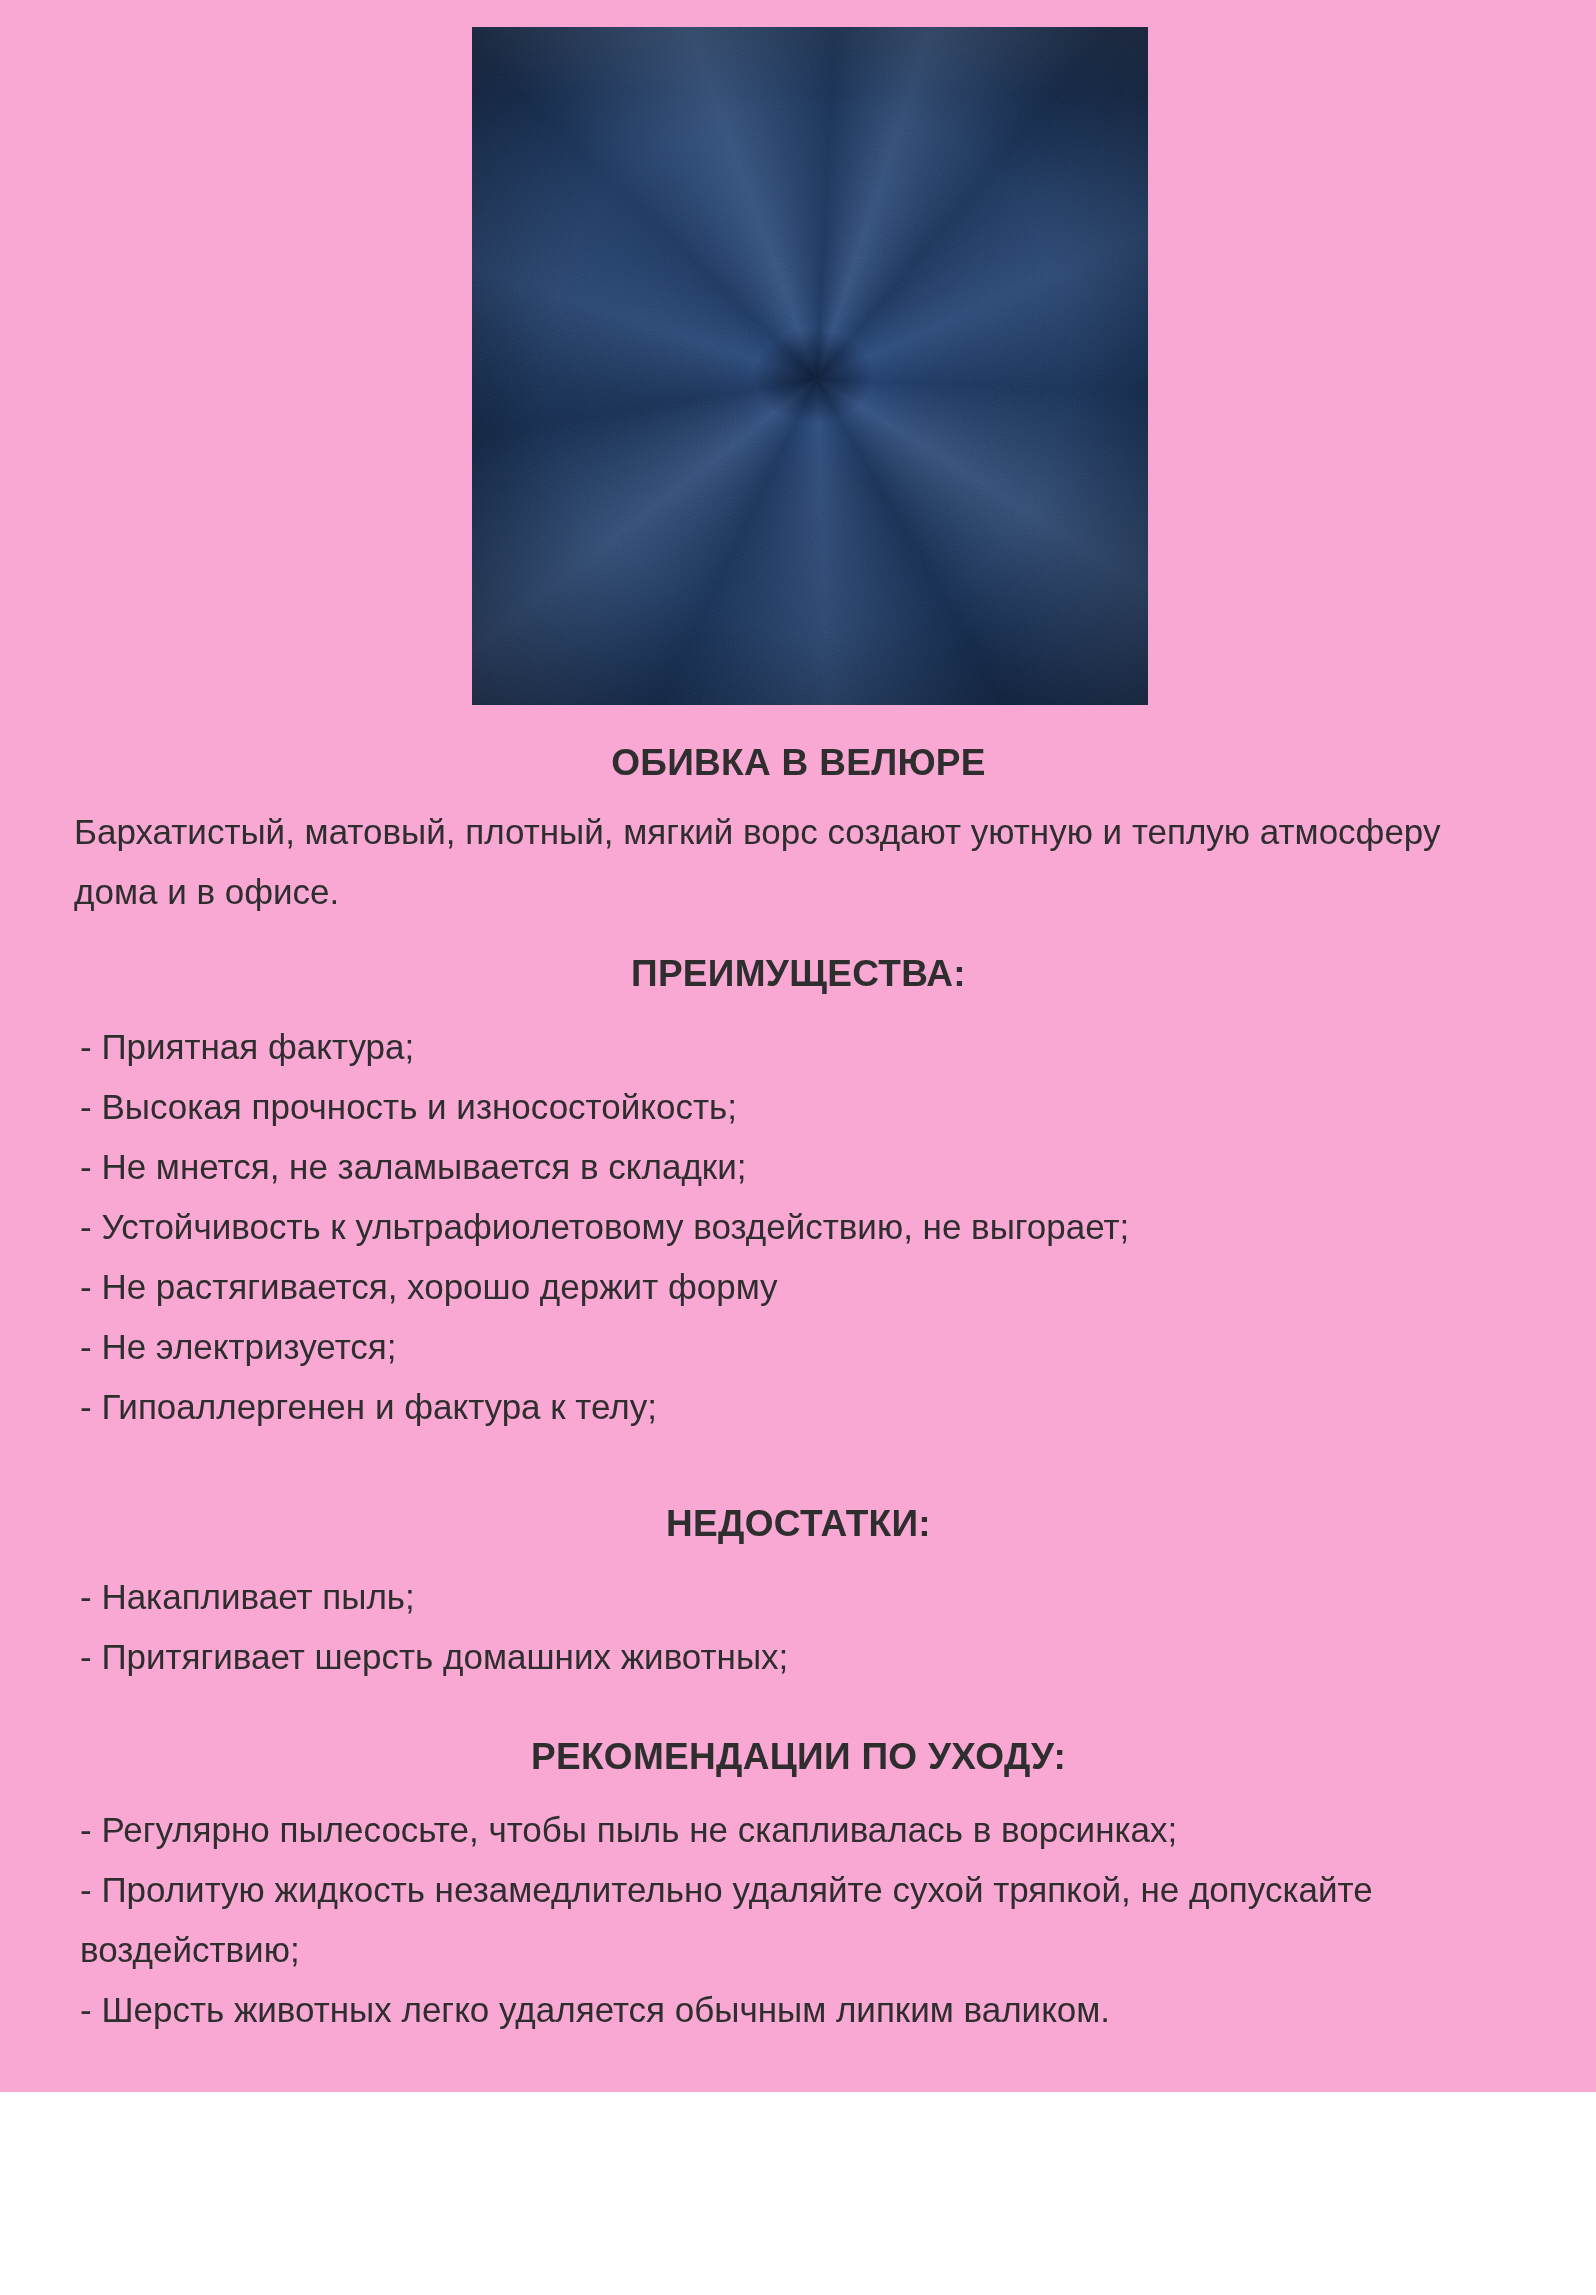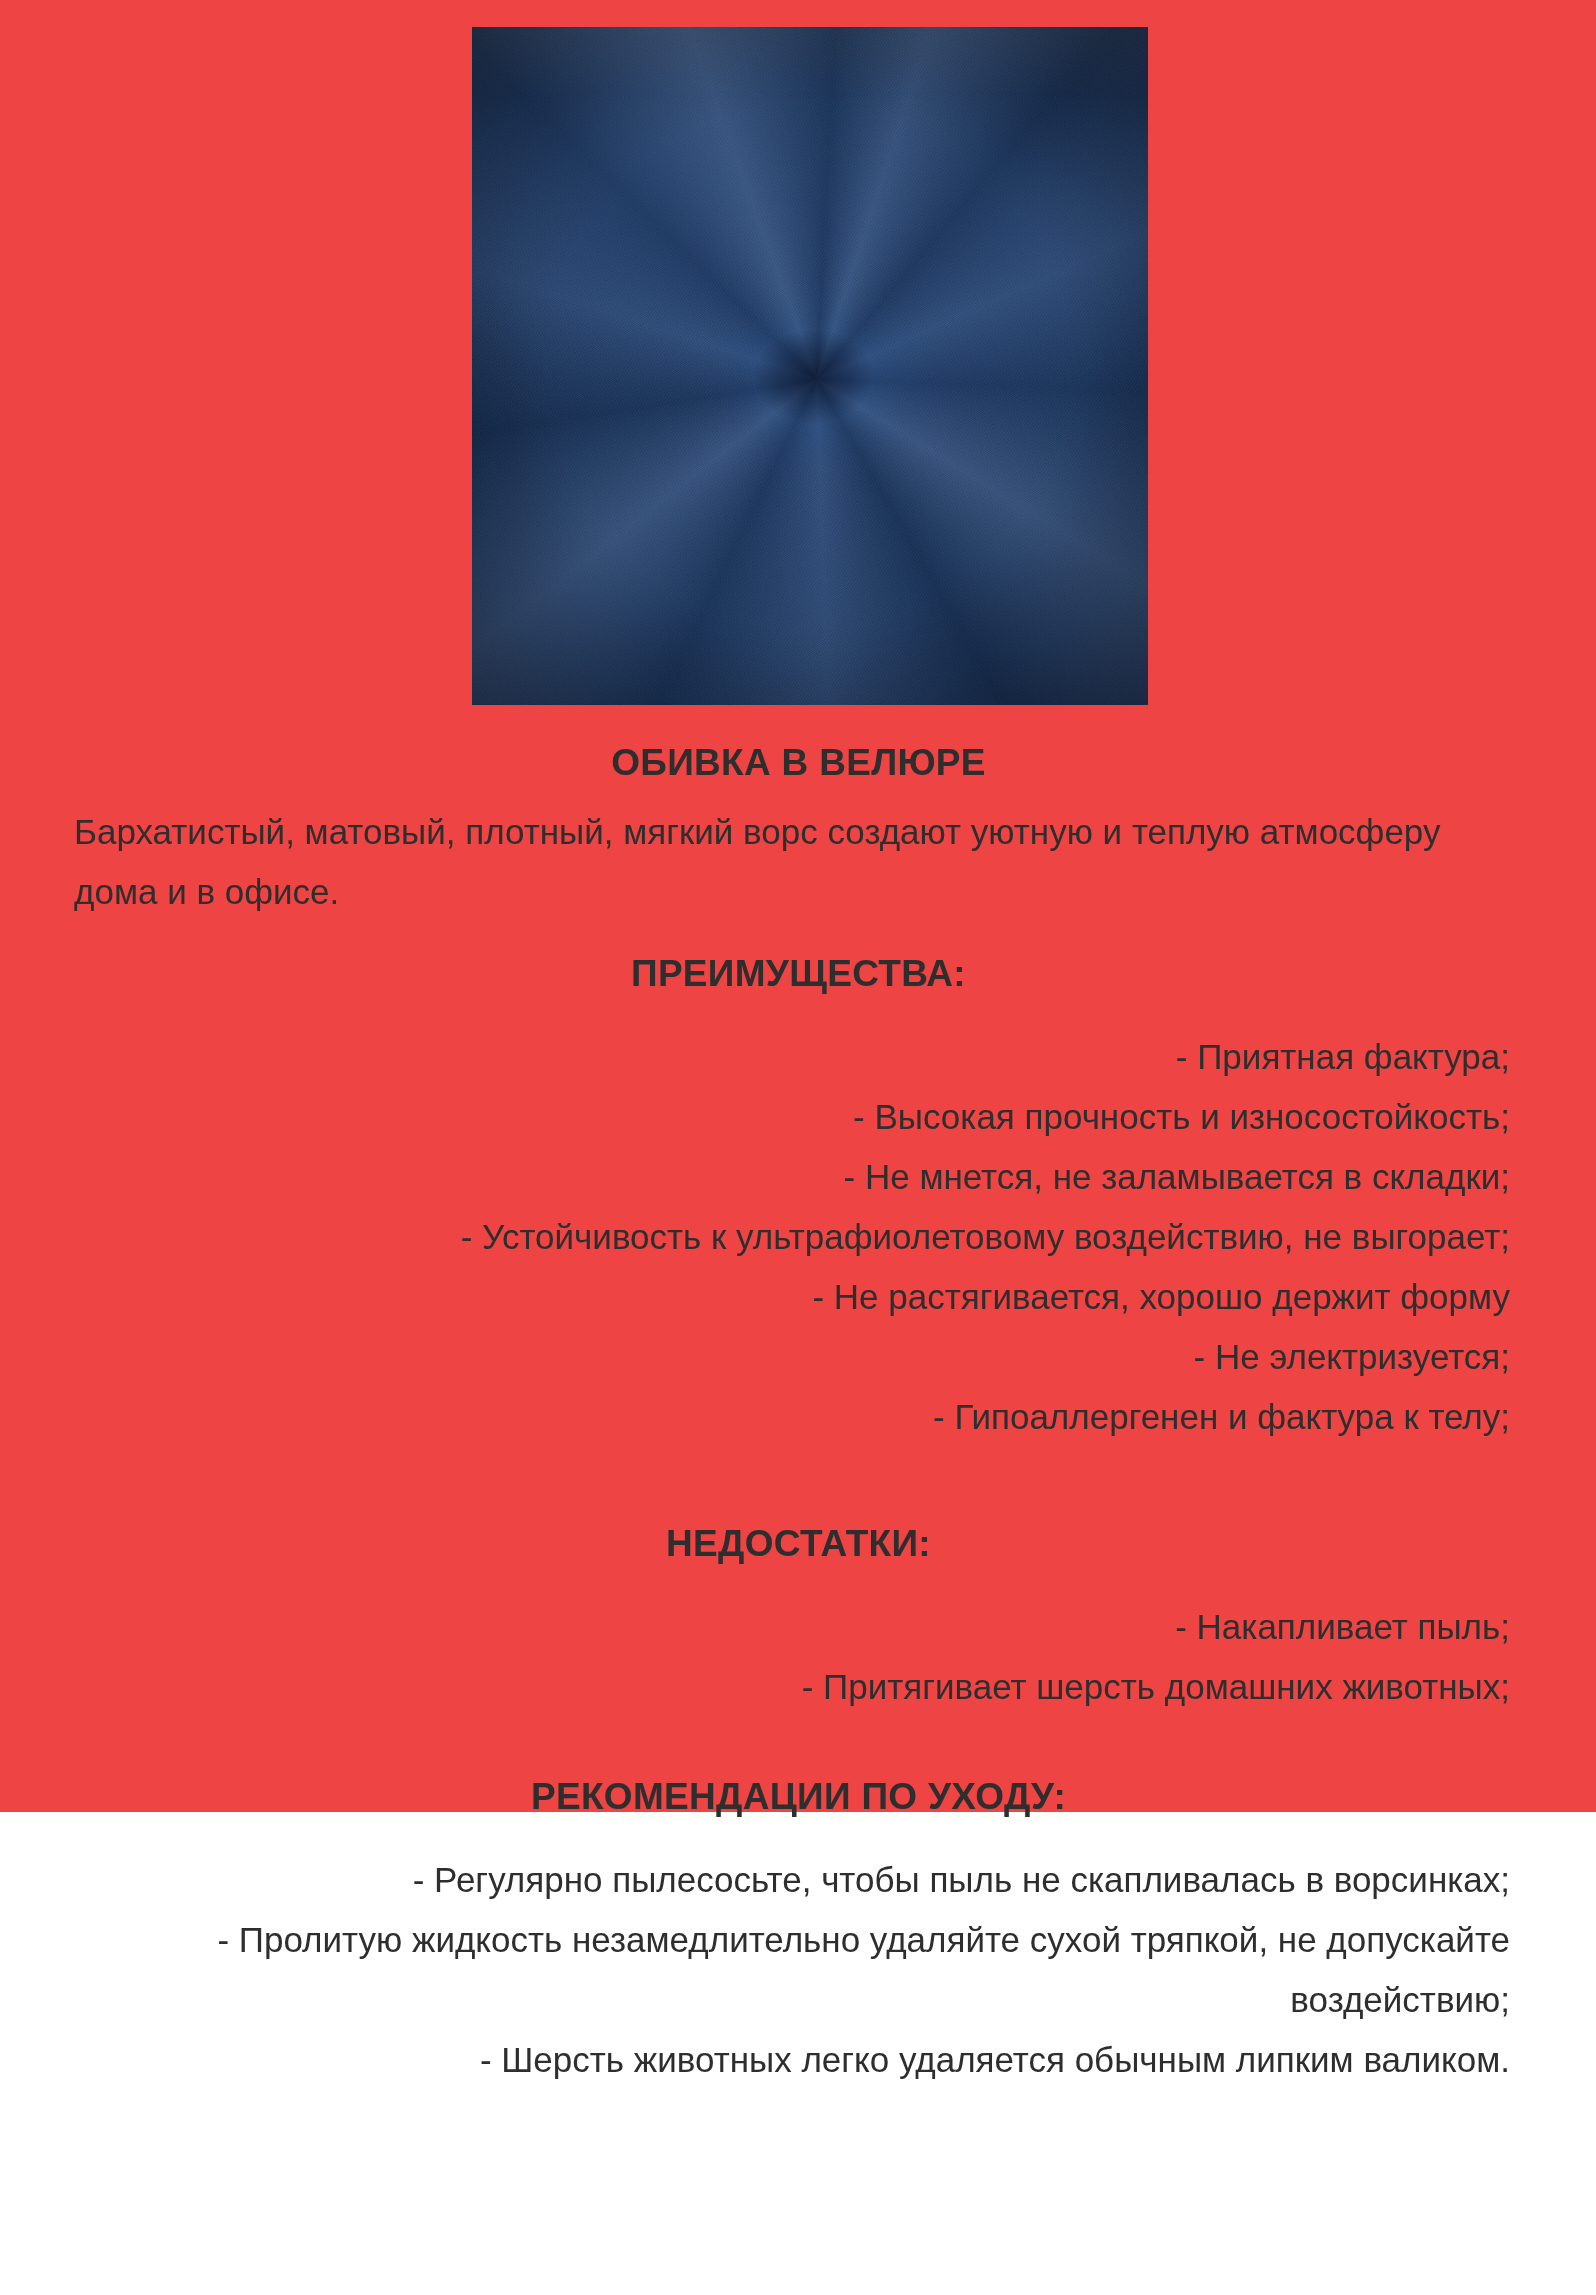--- a/index.html
+++ b/index.html
@@ -13,22 +13,22 @@
     height: 2295px;
     font-family: "Liberation Sans", "DejaVu Sans", sans-serif;
     color: #2e2e2e;
     overflow: hidden;
     position: relative;
   }
 
   .page {
     position: relative;
     width: 1597px;
-    height: 1812px;
-    background: #ef4444;
+    height: 2092px;
+    background: #f9a8d4;
     box-sizing: border-box;
   }
 
   
   .photo-wrap {
     position: absolute;
     left: 472px;
     top: 27px;
     width: 676px;
     height: 678px;
@@ -103,23 +103,22 @@
     font-size: 35px;
     line-height: 60px;
     color: #2e2e2e;
     padding: 0 71px 0 74px;
     margin: 0;
     font-weight: 400;
   }
 
   .list {
     list-style: none;
-    margin: 16px;
+    margin: 6px;
     padding: 0 71px 0 74px;
-    text-align: right;
   }
   .list li {
     font-size: 35px;
     line-height: 60px;
     color: #2e2e2e;
     font-weight: 400;
     margin: 0;
     padding: 0;
   }
 

